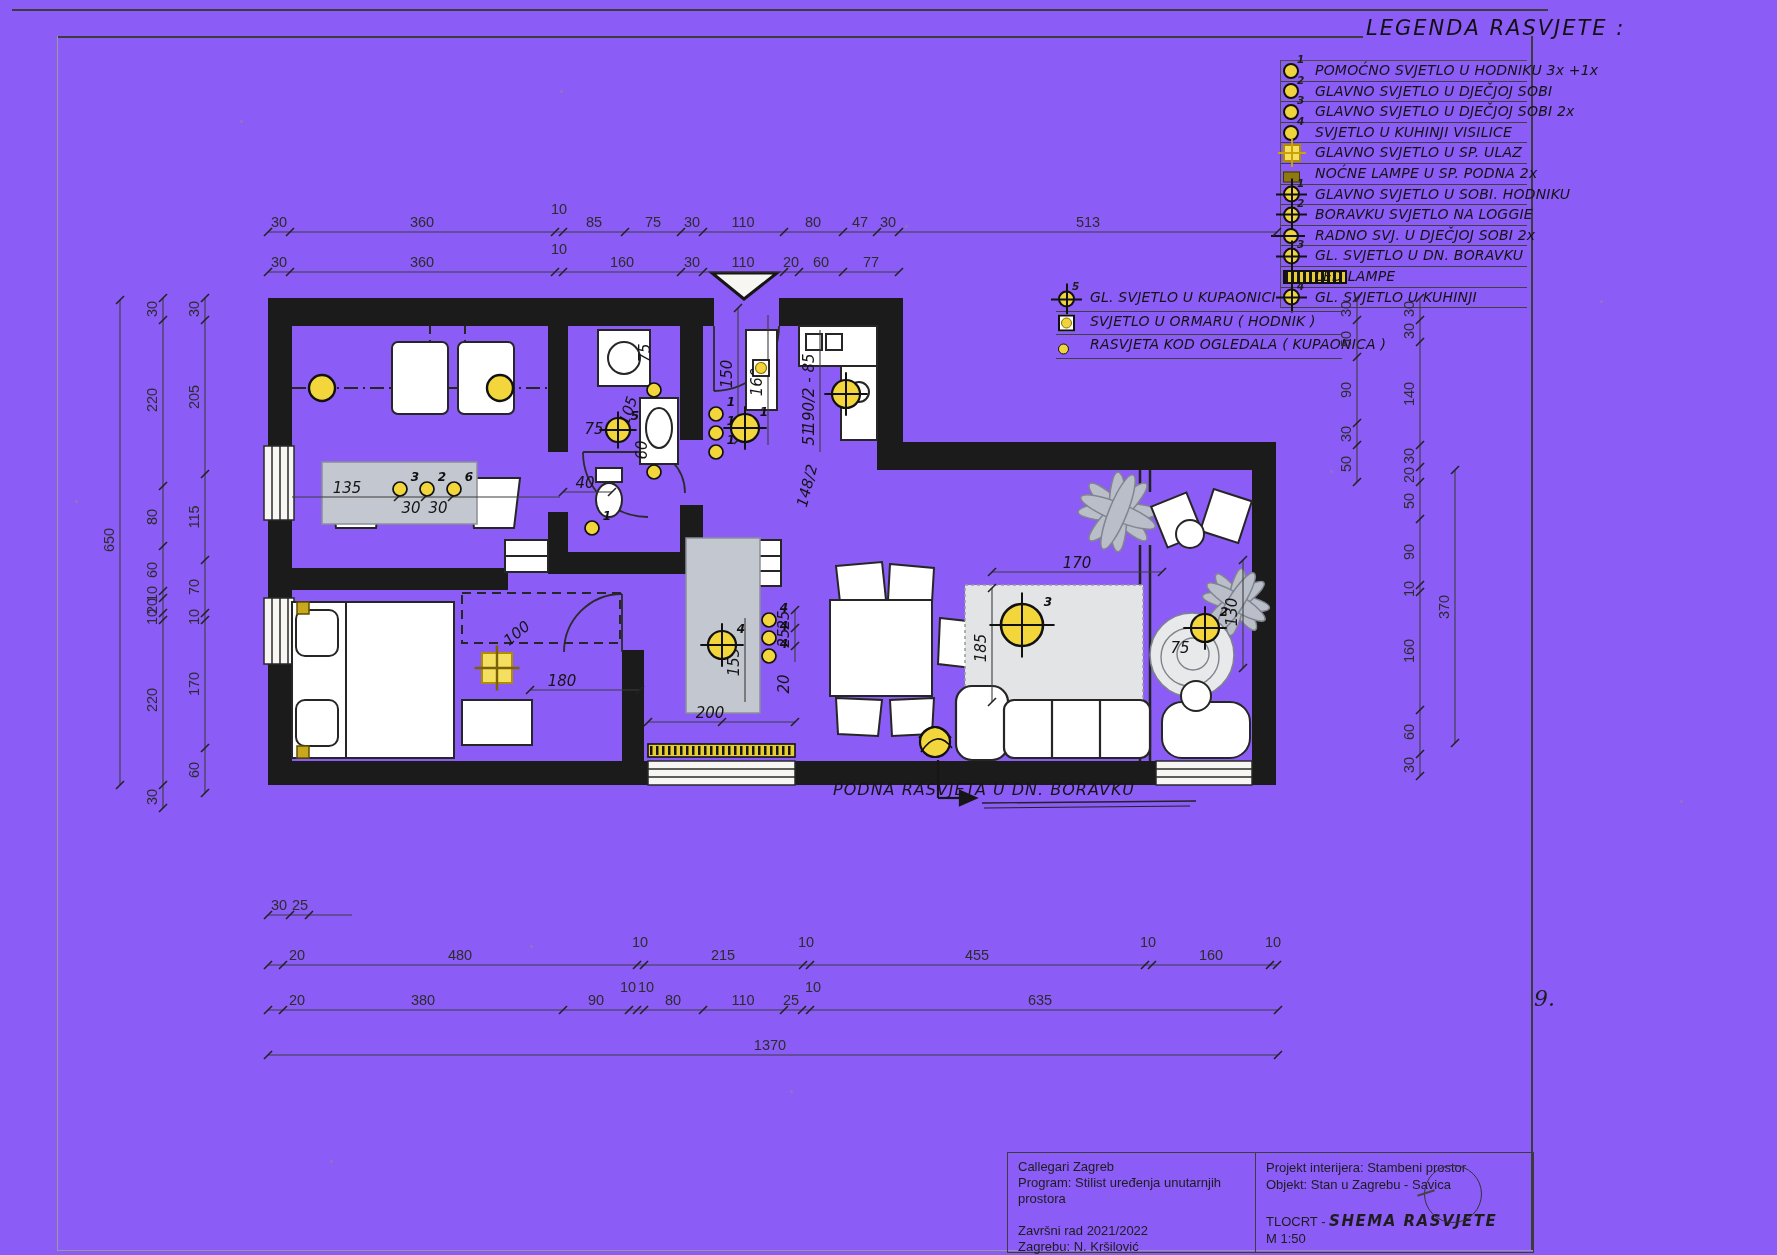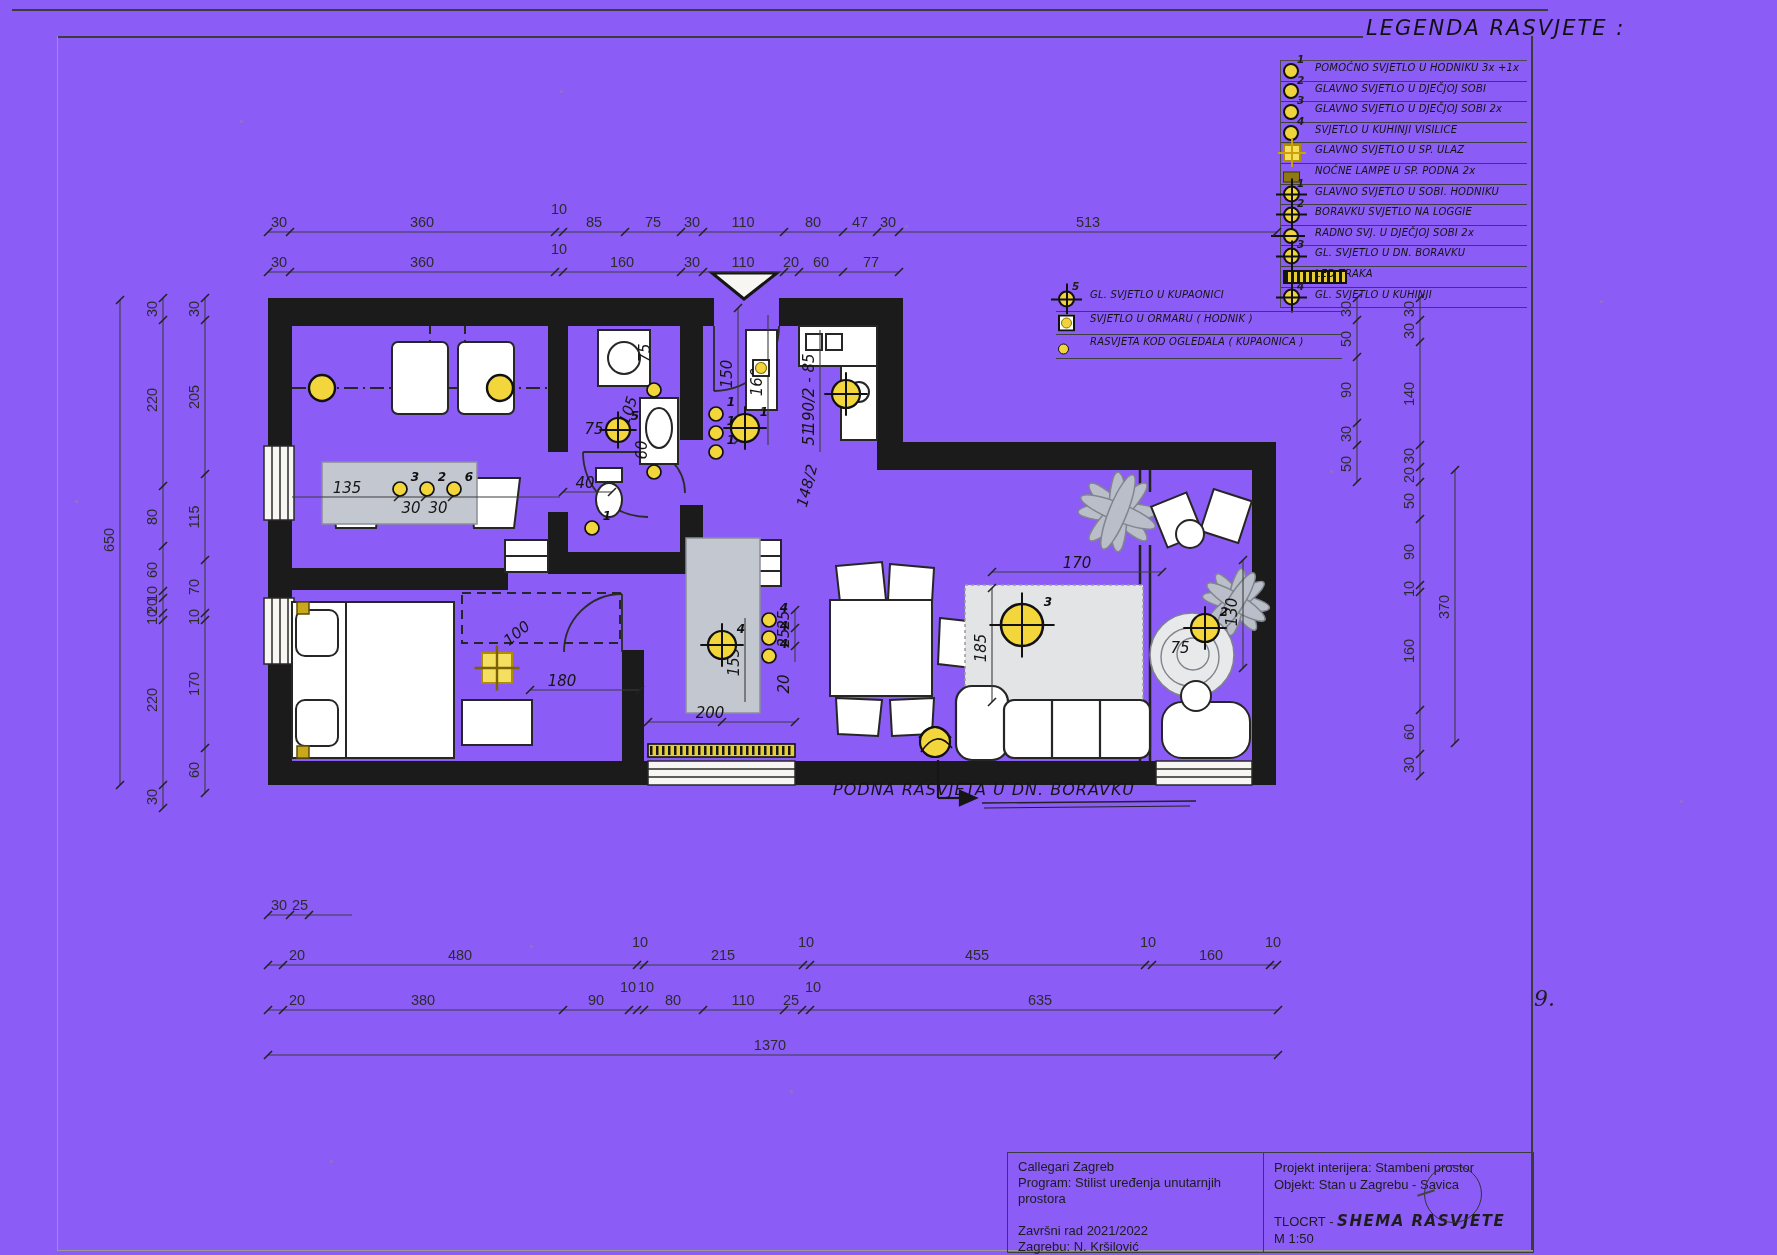--- a/index.html
+++ b/index.html
@@ -5,21 +5,21 @@
   html,body{margin:0;padding:0;background:#e8e8e4;}
   #sheet{position:relative;width:1777px;height:1255px;background:#8b5cf6;overflow:hidden;
          font-family:"Liberation Sans",sans-serif;color:#1d1d1d;}
   
   .hline,.vline{position:absolute;background:#3c3c3c;}
   .lightline{background:#9a9a96;}
   
   #legend{position:absolute;left:1280px;top:60px;width:246px;border-left:1px solid #4a4a4a;border-top:1px solid #4a4a4a;}
   .lg-row{position:relative;height:19.6px;border-bottom:1px solid #3f3f3f;}
   .lg-label{position:absolute;left:34px;top:1px;font-family:"DejaVu Sans",sans-serif;font-style:italic;
-            font-size:10px;letter-spacing:.2px;white-space:nowrap;color:#141414;font-weight:500;}
+            font-size:14px;letter-spacing:.2px;white-space:nowrap;color:#141414;font-weight:500;}
   .lg-sym{position:absolute;left:2px;top:50%;transform:translateY(-50%);}
   #legend-extra{position:absolute;left:1056px;top:288px;width:286px;}
   #legend-extra .lg-row{height:22.5px;}
   
   .sym{position:relative;display:inline-block;}
   .s-circle{width:12px;height:12px;border:2px solid #111;border-radius:50%;background:#f0d43e;}
   .s-mini{width:9px;height:9px;border:1.8px solid #111;border-radius:50%;background:#f0d43e;}
   .s-cross{width:13px;height:13px;border:2px solid #111;border-radius:50%;background:#f0d43e;}
   .s-cross::before{content:"";position:absolute;left:-9px;right:-9px;top:50%;height:2px;margin-top:-1px;background:#111;}
   .s-cross::after{content:"";position:absolute;top:-9px;bottom:-9px;left:50%;width:2px;margin-left:-1px;background:#111;}
@@ -33,21 +33,21 @@
          background:repeating-linear-gradient(90deg,#151515 0 3px,#e6cc35 3px 6px);}
   .s-sqcircle{width:13px;height:13px;border:2px solid #111;background:#fff;}
   .s-sqcircle::before{content:"";position:absolute;left:1px;top:1px;width:9px;height:9px;border-radius:50%;background:#f0d43e;border:1px solid #8a6f00;}
   .lg-sup{position:absolute;left:16px;top:-8px;font-size:10.5px;font-style:italic;font-weight:bold;font-family:"DejaVu Sans",sans-serif;}
   
   .hand{font-family:"DejaVu Sans",sans-serif;font-style:italic;font-weight:500;}
   #legend-title{position:absolute;left:1366px;top:16px;font-size:21px;letter-spacing:2px;color:#111;}
   #page-number{position:absolute;left:1534px;top:986px;font-family:"DejaVu Serif",serif;font-style:italic;font-size:22px;}
   
   #titleblock{position:absolute;left:1007px;top:1152px;width:525px;height:99px;border:1.5px solid #3c3c3c;display:flex;}
-  #tb-left{width:229px;border-right:1.5px solid #3c3c3c;padding:6px 16px 0 10px;font-size:13px;line-height:16px;}
+  #tb-left{width:229px;border-right:1.5px solid #3c3c3c;padding:6px 8px 0 10px;font-size:13px;line-height:16px;}
   #tb-right{flex:1;padding:6px 0 0 10px;font-size:13px;line-height:17px;position:relative;}
   #tb-drawing{position:absolute;left:10px;top:60px;font-size:13px;}
   #tb-scale{position:absolute;left:10px;top:77px;font-size:13px;}
   #tb-title{font-size:15px;letter-spacing:1.5px;font-weight:bold;}
   #tb-logo{position:absolute;left:1424px;top:1165px;width:56px;height:56px;border:1.6px solid #333;border-radius:50%;}
   #tb-logo::after{content:"";position:absolute;left:-8px;top:26px;width:18px;height:2px;background:#444;transform:rotate(-18deg);}
   
   .speck{position:absolute;width:3px;height:3px;border-radius:50%;background:#8f8f8a;opacity:.55;}
   svg{position:absolute;left:0;top:0;}
   text{font-family:"Liberation Sans",sans-serif;}
@@ -72,21 +72,21 @@
       <div class="lg-row"><span class="lg-sym sym s-circle"></span><span class="lg-sup">1</span><span class="lg-label">POMOĆNO SVJETLO U HODNIKU 3x +1x</span></div>
       <div class="lg-row"><span class="lg-sym sym s-circle"></span><span class="lg-sup">2</span><span class="lg-label">GLAVNO SVJETLO U DJEČJOJ SOBI</span></div>
       <div class="lg-row"><span class="lg-sym sym s-circle"></span><span class="lg-sup">3</span><span class="lg-label">GLAVNO SVJETLO U DJEČJOJ SOBI 2x</span></div>
       <div class="lg-row"><span class="lg-sym sym s-circle"></span><span class="lg-sup">4</span><span class="lg-label">SVJETLO U KUHINJI  VISILICE</span></div>
       <div class="lg-row"><span class="lg-sym sym s-sqcross"></span><span class="lg-label">GLAVNO SVJETLO U SP. ULAZ</span></div>
       <div class="lg-row"><span class="lg-sym sym s-night"></span><span class="lg-label">NOĆNE LAMPE U SP. PODNA 2x</span></div>
       <div class="lg-row"><span class="lg-sym sym s-cross"></span><span class="lg-sup">1</span><span class="lg-label">GLAVNO SVJETLO U SOBI. HODNIKU</span></div>
       <div class="lg-row"><span class="lg-sym sym s-cross"></span><span class="lg-sup">2</span><span class="lg-label">BORAVKU SVJETLO NA LOGGIE</span></div>
       <div class="lg-row"><span class="lg-sym sym s-task"></span><span class="lg-label">RADNO SVJ. U DJEČJOJ SOBI 2x</span></div>
       <div class="lg-row"><span class="lg-sym sym s-cross"></span><span class="lg-sup">3</span><span class="lg-label">GL. SVJETLO U DN. BORAVKU</span></div>
-      <div class="lg-row"><span class="lg-sym sym s-led"></span><span class="lg-label">LED TRAKA</span></div>
+      <div class="lg-row"><span class="lg-sym sym s-led"></span><span class="lg-label">LED LAMPE</span></div>
       <div class="lg-row"><span class="lg-sym sym s-cross"></span><span class="lg-sup">4</span><span class="lg-label">GL. SVJETLO U KUHINJI</span></div>
     </div>
   <div id="legend-extra">
       <div class="lg-row"><span class="lg-sym sym s-cross"></span><span class="lg-sup">5</span><span class="lg-label">GL. SVJETLO U KUPAONICI</span></div>
       <div class="lg-row"><span class="lg-sym sym s-sqcircle"></span><span class="lg-label">SVJETLO U ORMARU ( HODNIK )</span></div>
       <div class="lg-row"><span class="lg-sym sym s-mini"></span><span class="lg-label">RASVJETA KOD OGLEDALA ( KUPAONICA )</span></div>
     </div>
 
   <svg id="plan-svg" width="1777" height="1255" viewBox="0 0 1777 1255">
 

